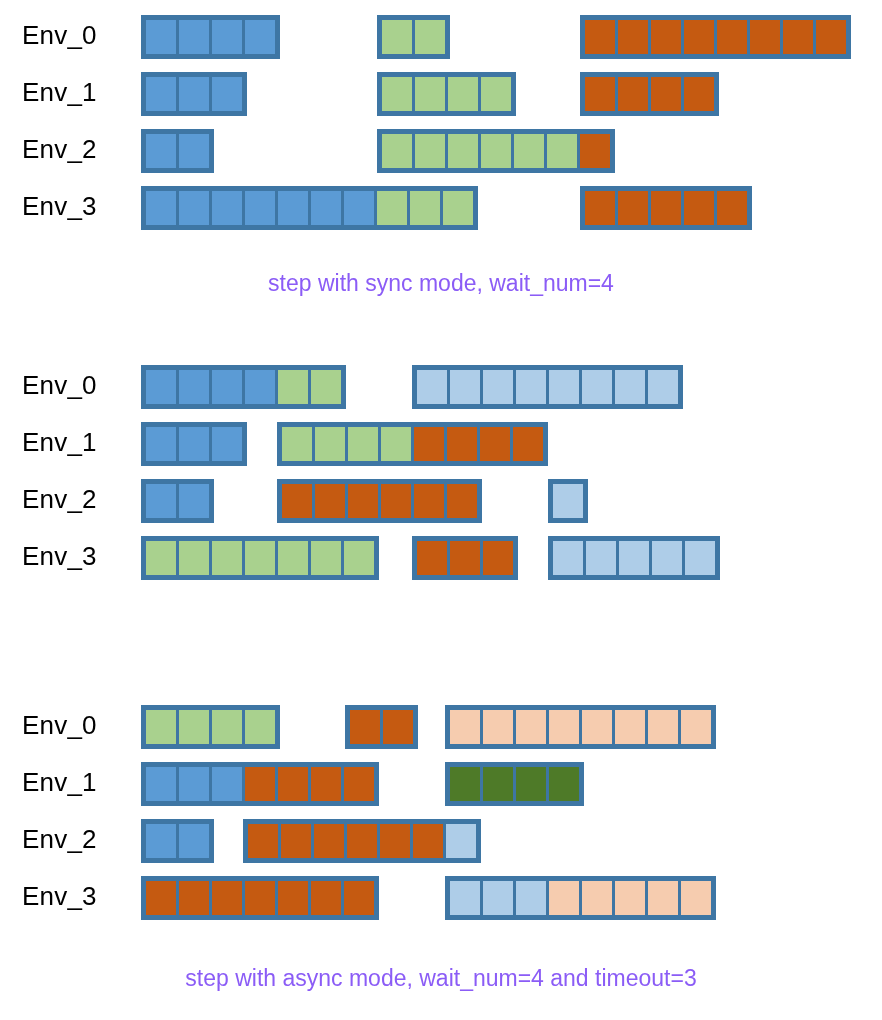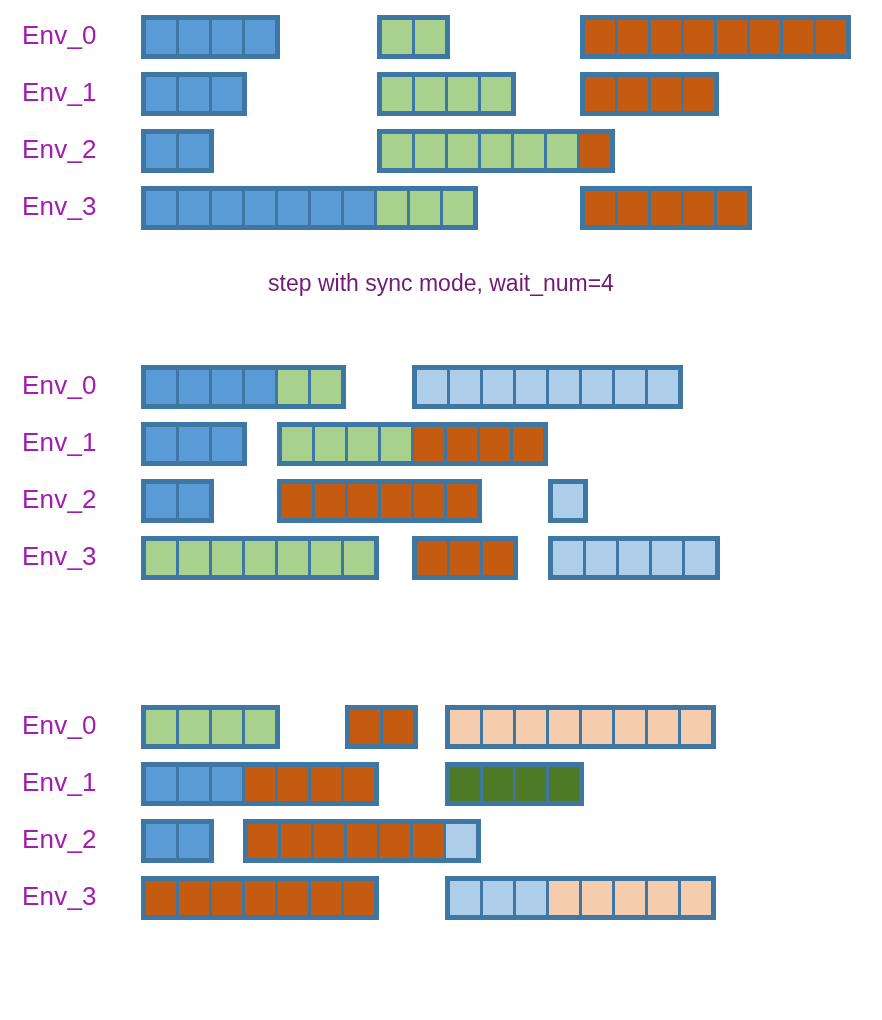--- a/index.html
+++ b/index.html
@@ -33,21 +33,21 @@
     height: 57px;
   }
   .row-label {
     position: absolute;
     left: 22px;
     top: 50%;
     transform: translateY(-50%);
     font-size: 26px;
     line-height: 1;
     letter-spacing: 0.2px;
-    color: #a21caf;
+    color: #000000;
     white-space: nowrap;
   }
   .track {
     position: absolute;
     left: 0;
     right: 0;
     top: 0;
     height: 57px;
   }
   .group {
@@ -73,21 +73,21 @@
   .c-orange    { background: #c55a11; }
   .c-peach     { background: #f6ccaf; }
 
   .caption {
     position: absolute;
     left: 0;
     width: 882px;
     text-align: center;
     font-size: 23px;
     line-height: 1.2;
-    color: #701a75;
+    color: #8b5cf6;
   }
 </style>
 </head>
 <body>
 
 <div id="root">
     <div class="panel" style="top: 6px;">
       <div class="rows">
         <div class="row">
           <div class="row-label">Env_0</div>
@@ -358,13 +358,14 @@
               <div class="cell c-peach"></div>
               <div class="cell c-peach"></div>
               <div class="cell c-peach"></div>
               <div class="cell c-peach"></div>
               <div class="cell c-peach"></div>
             </div>
           </div>
         </div>
       </div>
     </div>
+    <div class="caption" style="top: 965px;">step with async mode, wait_num=4 and timeout=3</div>
   </div>
 
 </body></html>

